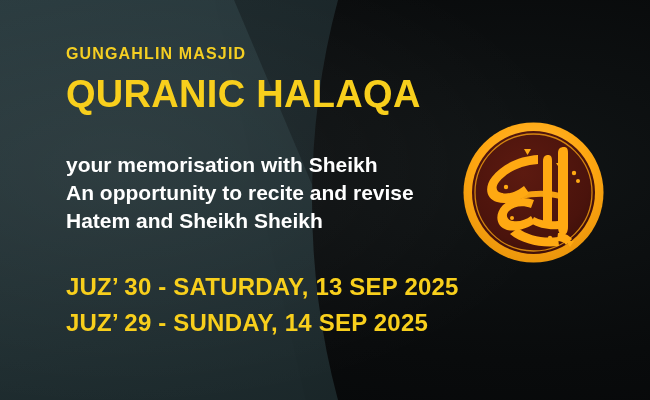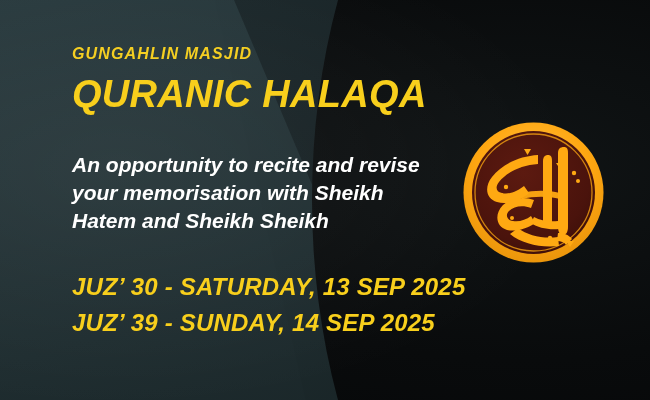--- a/index.html
+++ b/index.html
@@ -47,25 +47,24 @@
     clip-path: ellipse(52% 130% at 100% 50%);
   }
   .bg-vignette {
     background: radial-gradient(130% 110% at 18% 42%, rgba(255,255,255,.05) 0%, rgba(0,0,0,0) 55%);
     pointer-events: none;
   }
 
   
   .content {
     position: absolute;
-    left: 72px;
+    left: 66px;
     top: 40px;
     width: 420px;
     z-index: 5;
-    font-style: italic;
   }
   .eyebrow {
     color: #f5cf22;
     font-size: 16px;
     font-weight: 700;
     letter-spacing: 1.15px;
     line-height: 1;
     margin: 6px 0 0 0;
   }
   .headline {
@@ -122,28 +121,28 @@
   <div class="bg-layer bg-right-black"></div>
   <div class="bg-layer bg-vignette"></div>
 
   <div class="content">
 
     <p class="eyebrow">GUNGAHLIN MASJID</p>
 
     <h1 class="headline">QURANIC HALAQA</h1>
 
     <div class="body-copy">
+      <div>your memorisation with Sheikh</div>
       <div>An opportunity to recite and revise</div>
-      <div>your memorisation with Sheikh</div>
       <div>Hatem and Sheikh Sheikh</div>
     </div>
 
     <div class="dates">
       <div class="date-line">JUZ’ 30 - SATURDAY, 13 SEP 2025</div>
-      <div class="date-line">JUZ’ 39 - SUNDAY, 14 SEP 2025</div>
+      <div class="date-line">JUZ’ 29 - SUNDAY, 14 SEP 2025</div>
     </div>
 
   </div>
 
   <div class="medallion">
     <svg width="143" height="143" viewBox="0 0 143 143" aria-hidden="true">
       <defs>
         <radialGradient id="ringGrad" cx="50%" cy="35%" r="70%">
           <stop offset="0%" stop-color="#FFC24A"></stop>
           <stop offset="55%" stop-color="#FFA812"></stop>

